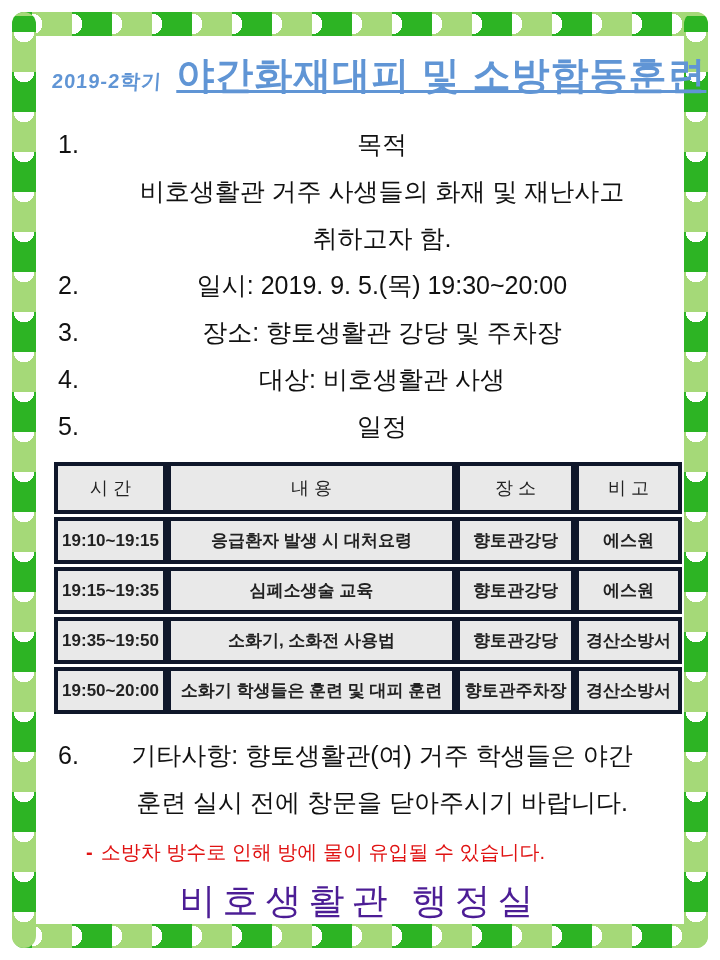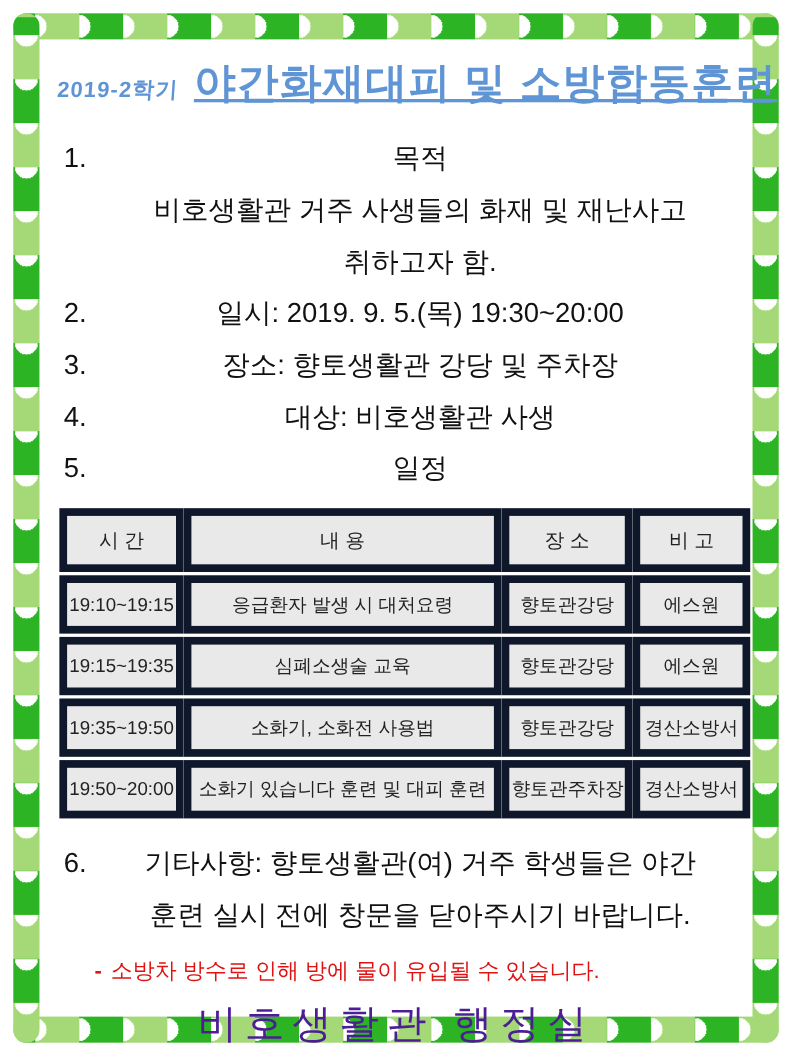--- a/index.html
+++ b/index.html
@@ -78,28 +78,28 @@
   table.schedule {
     width: 628px;
     border-collapse: separate;
     border-spacing: 0 3px;
     table-layout: fixed;
     font-size: 17px;
     color: #222;
   }
   table.schedule th, table.schedule td {
     background: #e9e9e9;
-    border: 7px solid #0f172a;
+    border: 4px solid #0f172a;
     text-align: center;
     font-weight: normal;
     overflow: hidden;
     white-space: nowrap;
   }
   table.schedule th { padding: 10px 2px; font-size: 18px; }
-  table.schedule td { padding: 8px 2px; }
+  table.schedule td { padding: 8px 2px; font-weight: bold; }
   .c-time { width: 18%; } .c-desc { width: 46%; }
   .c-place { width: 19%; } .c-note { width: 17%; }
 
   .item6 { margin: 15px 0 0 14px; }
   .warning {
     margin: 13px 0 0 42px;
     font-size: 20px;
     color: var(--warn);
     white-space: nowrap;
   }
@@ -196,21 +196,21 @@
         <td>에스원</td>
       </tr>
       <tr>
         <td>19:35~19:50</td>
         <td>소화기, 소화전 사용법</td>
         <td>향토관강당</td>
         <td>경산소방서</td>
       </tr>
       <tr>
         <td>19:50~20:00</td>
-        <td>소화기 있습니다 훈련 및 대피 훈련</td>
+        <td>소화기 학생들은 훈련 및 대피 훈련</td>
         <td>향토관주차장</td>
         <td>경산소방서</td>
       </tr>
     </tbody>
       </table>
   </div>
 
   <div class="item item6">
     <span class="num">6.</span>
     <div class="itext">

